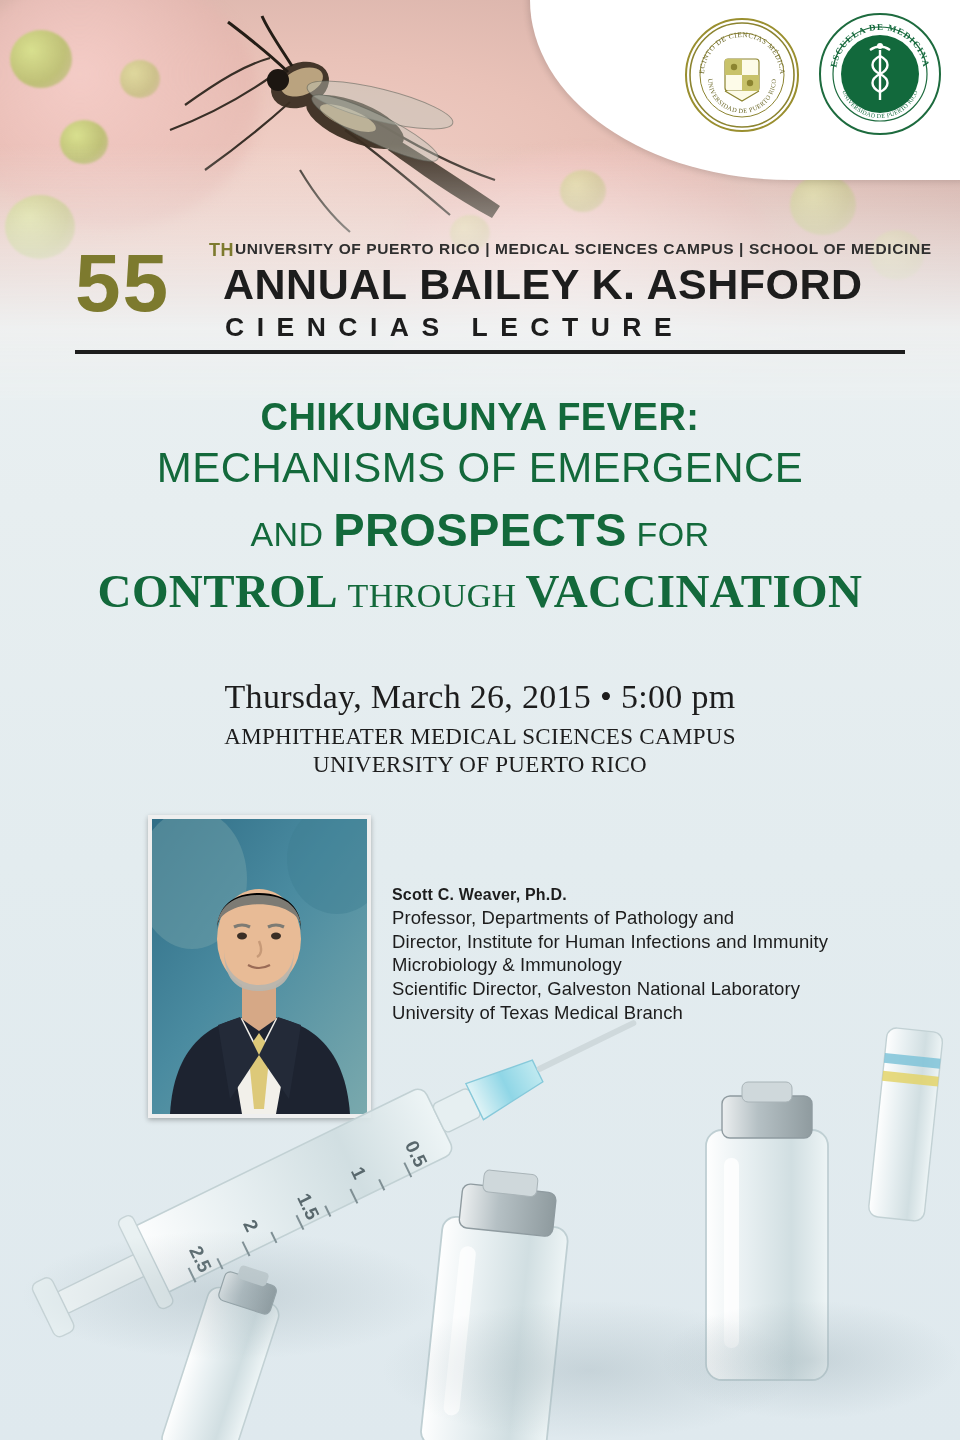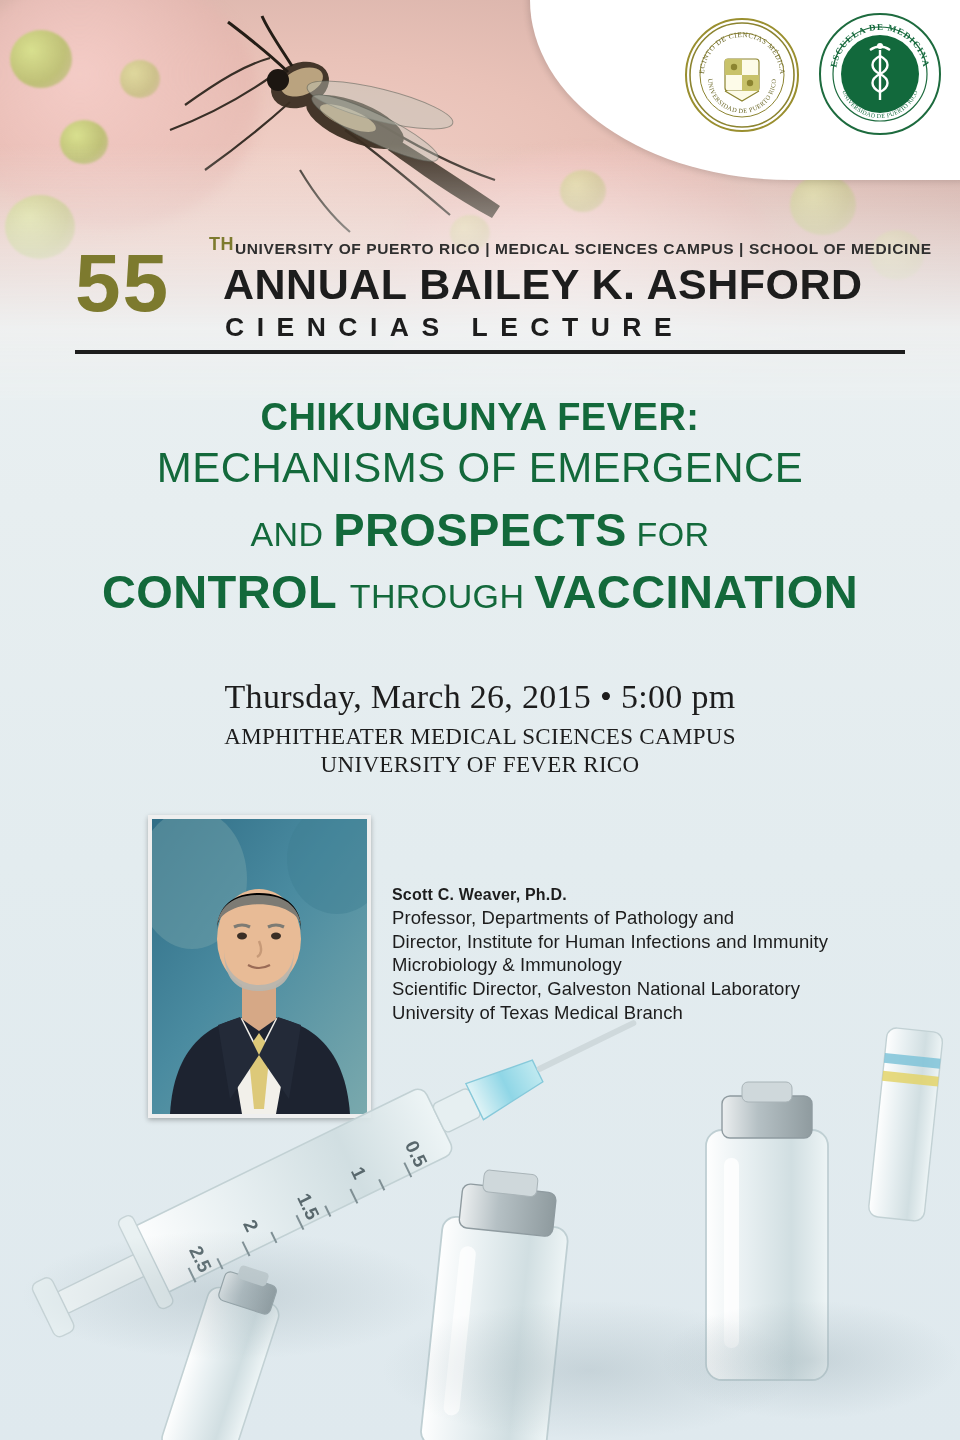--- a/index.html
+++ b/index.html
@@ -144,21 +144,21 @@
     left: 50px; top: 398px;
     width: 860px;
     text-align: center;
     color: #13693b;
     line-height: 1.02;
   }
   .mt-l1 { font-size: 38px; font-weight: bold; letter-spacing: .5px; }
   .mt-l2 { font-size: 42px; font-weight: normal; letter-spacing: .4px; margin-top: 10px; }
   .mt-l3 { font-size: 42px; font-weight: normal; letter-spacing: .4px; margin-top: 16px; }
   .mt-l3 .em { font-weight: bold; font-size: 47px; }
-  .mt-l4 { font-size: 42px; font-weight: normal; letter-spacing: .4px; margin-top: 14px; }
+  .mt-l4 { font-size: 42px; font-weight: normal; letter-spacing: .4px; margin-top: 14px; font-family: Liberation Serif, serif; }
   .mt-l4 .em { font-weight: bold; font-size: 47px; }
   .mt-small { font-size: 34px; }
 
   
   .date-block {
     position: absolute;
     left: 50px; top: 678px;
     width: 860px;
     text-align: center;
     color: #1d1d1d;
@@ -320,42 +320,42 @@
           <path d="M62 44 c10 5, 10 13, 0 18 c-10 5, -10 13, 0 18"></path>
           <path d="M52 38 q10 -7, 20 0"></path>
         </g>
         <circle cx="62" cy="34" r="3" fill="#ffffff"></circle>
       </svg>
     </div>
   </div>
 
   <div class="kicker-wrap">
     <div class="big55">55</div>
-    <div class="th" style="left:134px; top:2px;">TH</div>
+    <div class="th" style="left:134px; top:8px;">TH</div>
     <div class="uprline">UNIVERSITY OF PUERTO RICO | MEDICAL SCIENCES CAMPUS | SCHOOL OF MEDICINE</div>
     <div class="annual">ANNUAL BAILEY K. ASHFORD</div>
     <div class="memorial">CIENCIAS LECTURE</div>
   </div>
   <div class="rule"></div>
 
   <div class="main-title">
     <div class="mt-l1">CHIKUNGUNYA FEVER:</div>
     <div class="mt-l2">MECHANISMS OF EMERGENCE</div>
     <div class="mt-l3">
       <span class="mt-small">AND </span><span class="em">PROSPECTS</span><span class="mt-small"> FOR</span>
     </div>
     <div class="mt-l4">
       <span class="em">CONTROL </span><span class="mt-small">THROUGH </span><span class="em">VACCINATION</span>
     </div>
   </div>
 
   <div class="date-block">
     <div class="date-line">Thursday, March 26, 2015 • 5:00 pm</div>
     <div class="venue-line">AMPHITHEATER MEDICAL SCIENCES CAMPUS</div>
-    <div class="venue-line2">UNIVERSITY OF FEVER RICO</div>
+    <div class="venue-line2">UNIVERSITY OF PUERTO RICO</div>
   </div>
 
   <div class="speaker-photo">
     <svg viewBox="0 0 215 295" width="215" height="295">
       <defs>
         <linearGradient id="bg" x1="0" y1="0" x2="1" y2="1">
           <stop offset="0%" stop-color="#2f6d86"></stop>
           <stop offset="45%" stop-color="#4a8ba0"></stop>
           <stop offset="100%" stop-color="#7aa9ad"></stop>
         </linearGradient>

